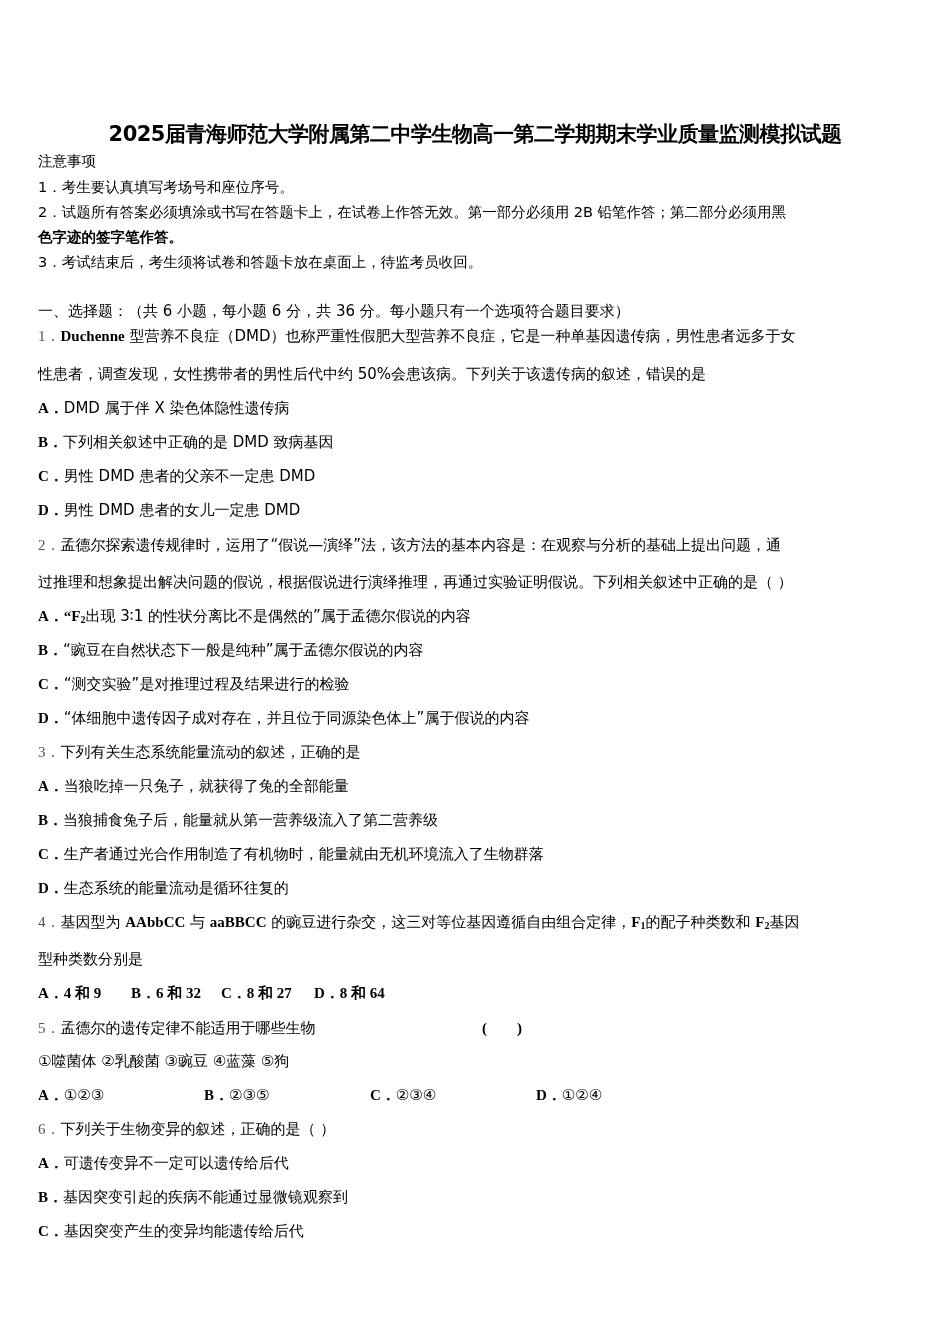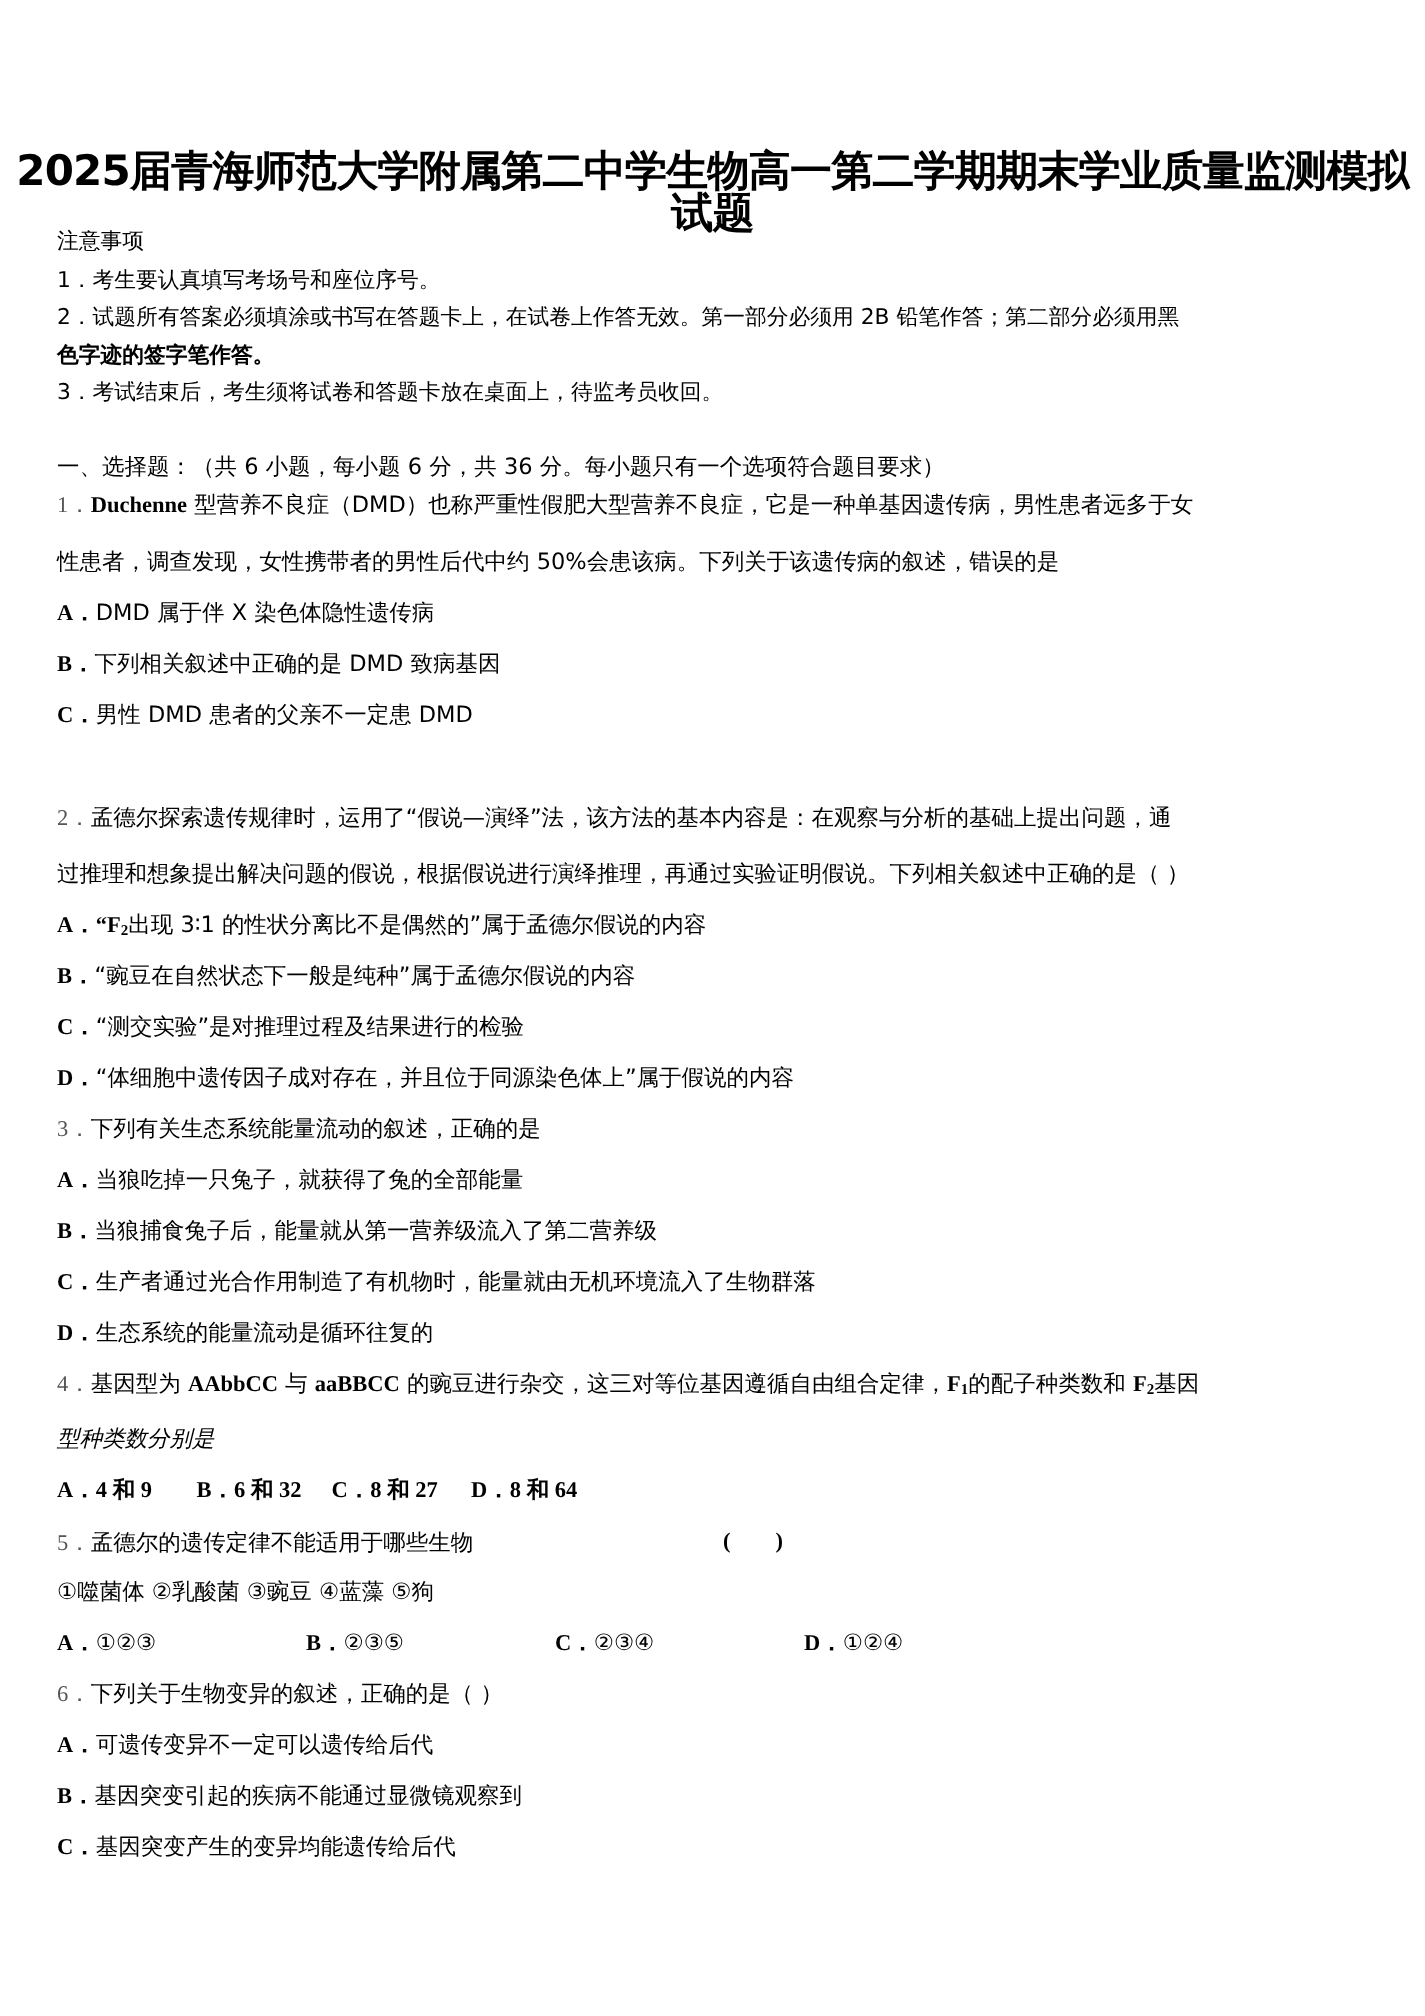--- a/index.html
+++ b/index.html
@@ -17,26 +17,26 @@
     }
     .page {
       position: absolute;
       left: 0; top: 0;
       width: 950px;
       height: 1344px;
     }
     .title {
       position: absolute;
       left: 0;
-      top: 100px;
+      top: 120px;
       width: 950px;
       text-align: center;
       font-family: "DejaVu Sans", "Liberation Sans", sans-serif;
       font-weight: bold;
-      font-size: 28px;
+      font-size: 21px;
       letter-spacing: -0.5px;
       line-height: 28px;
     }
     .line {
       position: absolute;
       left: 38px;
       font-size: 15px;
       line-height: 20px;
       white-space: nowrap;
       font-family: "DejaVu Sans", "Liberation Sans", sans-serif;
@@ -66,20 +66,21 @@
 
   <div class="line" style="top:301px;">一、选择题：（共 6 小题，每小题 6 分，共 36 分。每小题只有一个选项符合题目要求）</div>
 
   <div class="line" style="top:326px;">
     <span class="q-num">1．</span><span class="bold">Duchenne</span><span> 型营养不良症（DMD）也称严重性假肥大型营养不良症，它是一种单基因遗传病，男性患者远多于女</span>
   </div>
   <div class="line" style="top:364px;">性患者，调查发现，女性携带者的男性后代中约 50%会患该病。下列关于该遗传病的叙述，错误的是</div>
   <div class="line" style="top:398px;"><span class="opt-label">A．</span><span>DMD 属于伴 X 染色体隐性遗传病</span></div>
   <div class="line" style="top:432px;"><span class="opt-label">B．</span><span>下列相关叙述中正确的是 DMD 致病基因</span></div>
   <div class="line" style="top:466px;"><span class="opt-label">C．</span><span>男性 DMD 患者的父亲不一定患 DMD</span></div>
+  <div class="line" style="top:500px;"><span class="opt-label">D．</span><span>男性 DMD 患者的女儿一定患 DMD</span></div>
 
   <div class="line" style="top:535px;text-align:center;">
     <span class="q-num">2．</span><span>孟德尔探索遗传规律时，运用了“假说—演绎”法，该方法的基本内容是：在观察与分析的基础上提出问题，通</span>
   </div>
   <div class="line" style="top:572px;">过推理和想象提出解决问题的假说，根据假说进行演绎推理，再通过实验证明假说。下列相关叙述中正确的是（  ）</div>
   <div class="line" style="top:606px;"><span class="opt-label">A．</span><span class="bold">“F</span><sub class="bold">2</sub><span>出现 3∶1 的性状分离比不是偶然的”属于孟德尔假说的内容</span></div>
   <div class="line" style="top:640px;"><span class="opt-label">B．</span><span>“豌豆在自然状态下一般是纯种”属于孟德尔假说的内容</span></div>
   <div class="line" style="top:674px;"><span class="opt-label">C．</span><span>“测交实验”是对推理过程及结果进行的检验</span></div>
   <div class="line" style="top:708px;"><span class="opt-label">D．</span><span>“体细胞中遗传因子成对存在，并且位于同源染色体上”属于假说的内容</span></div>
 
@@ -87,21 +88,21 @@
     <span class="q-num">3．</span><span>下列有关生态系统能量流动的叙述，正确的是</span>
   </div>
   <div class="line" style="top:776px;"><span class="opt-label">A．</span><span>当狼吃掉一只兔子，就获得了兔的全部能量</span></div>
   <div class="line" style="top:810px;"><span class="opt-label">B．</span><span>当狼捕食兔子后，能量就从第一营养级流入了第二营养级</span></div>
   <div class="line" style="top:844px;"><span class="opt-label">C．</span><span>生产者通过光合作用制造了有机物时，能量就由无机环境流入了生物群落</span></div>
   <div class="line" style="top:878px;"><span class="opt-label">D．</span><span>生态系统的能量流动是循环往复的</span></div>
 
   <div class="line" style="top:912px;">
     <span class="q-num">4．</span><span>基因型为 </span><span class="bold">AAbbCC</span><span> 与 </span><span class="bold">aaBBCC</span><span> 的豌豆进行杂交，这三对等位基因遵循自由组合定律，</span><span class="bold">F</span><sub class="bold">1</sub><span>的配子种类数和 </span><span class="bold">F</span><sub class="bold">2</sub><span>基因</span>
   </div>
-  <div class="line" style="top:949px;font-style:italic;">型种类数分别是</div>
+  <div class="line" style="top:949px;">型种类数分别是</div>
   <div class="line" style="top:983px;">
     <span class="opt-inline" style="width:93px;"><span class="opt-label">A．</span><span class="bold">4 和 9</span></span><span class="opt-inline" style="width:90px;"><span class="opt-label">B．</span><span class="bold">6 和 32</span></span><span class="opt-inline" style="width:93px;"><span class="opt-label">C．</span><span class="bold">8 和 27</span></span><span class="opt-inline"><span class="opt-label">D．</span><span class="bold">8 和 64</span></span>
   </div>
 
   <div class="line" style="top:1018px; width:520px;">
     <span class="q-num">5．</span><span>孟德尔的遗传定律不能适用于哪些生物</span>
     <span style="position:absolute; left:444px; top:0;" class="bold">(　　)</span>
   </div>
   <div class="line" style="top:1051px;">①噬菌体 ②乳酸菌 ③豌豆 ④蓝藻 ⑤狗</div>
   <div class="line" style="top:1085px;">

